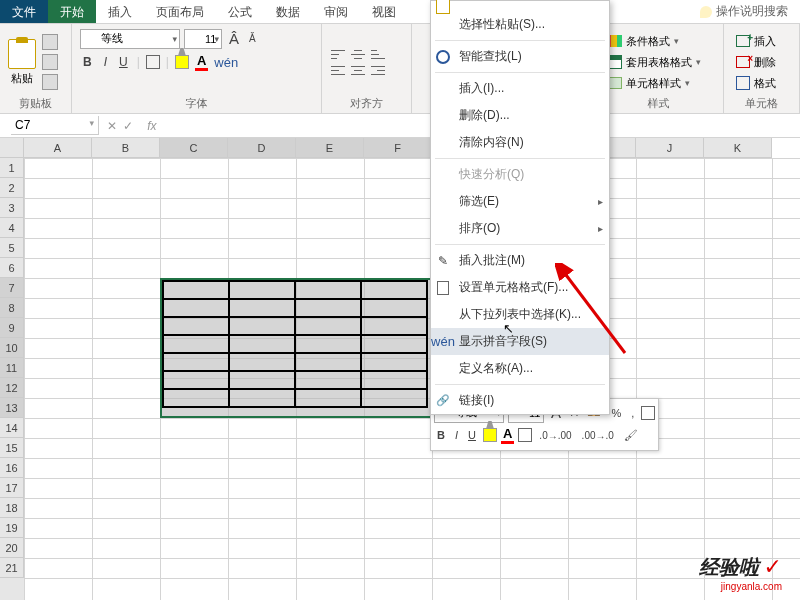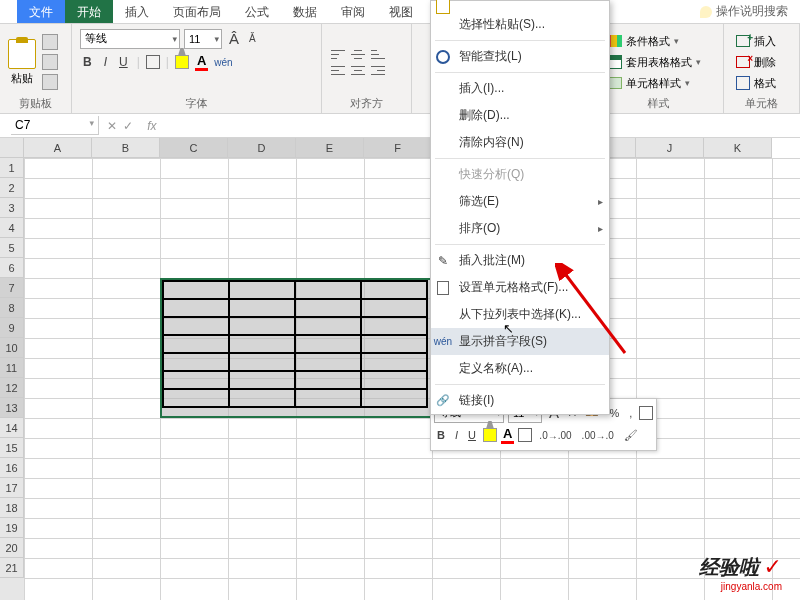--- a/index.html
+++ b/index.html
@@ -1,52 +1,52 @@
 <!DOCTYPE html>
 <html><head>
 <meta charset="utf-8">
 <style>
 * { box-sizing: border-box; margin: 0; padding: 0; font-family: "Microsoft YaHei", sans-serif; }
 body { background: #fff; width: 800px; height: 600px; overflow: hidden; position: relative; }
 
 
 .tabs { display: flex; background: #fff; height: 24px; font-size: 12px; color: #444; border-bottom: 1px solid #d4d4d4; }
 .tab { padding: 4px 12px; cursor: pointer; }
-.tab.file { background: #3b82f6; color: #fff; margin-left: 17px; }
+.tab.file { background: #0c4a6e; color: #fff; }
 .tab.active { background: #217346; color: #fff; }
 .tab.tell { color: #666; display: flex; align-items: center; gap: 4px; }
 .bulb { width: 12px; height: 12px; background: #fff3c4; border-radius: 50% 50% 50% 0; display: inline-block; }
 
 
 .ribbon { display: flex; background: #f3f2f1; height: 90px; border-bottom: 1px solid #d4d4d4; }
 .group { border-right: 1px solid #d4d4d4; padding: 4px 8px 2px 8px; display: flex; flex-direction: column; justify-content: space-between; }
 .group-label { text-align: center; font-size: 11px; color: #666; }
 .group-body { display: flex; gap: 6px; align-items: center; flex: 1; }
 
 
 .paste-btn { display: flex; flex-direction: column; align-items: center; gap: 2px; font-size: 11px; }
 .clip-icon { width: 28px; height: 30px; background: #fff; border: 1px solid #c9a000; border-radius: 2px; position: relative; }
 .clip-icon::before { content:""; position:absolute; top:-3px; left:7px; width:12px; height:6px; background:#c9a000; border-radius:2px 2px 0 0; }
 .mini-col { display: flex; flex-direction: column; gap: 4px; }
 .mini-ico { width: 16px; height: 16px; background: #ddd; border: 1px solid #999; }
 
 
 .font-row { display:flex; gap:4px; align-items:center; margin-bottom:4px; }
-.combo { border:1px solid #ababab; background:#fff; font-size:11px; padding:1px 14px 1px 4px; position:relative; height:20px; display:flex; align-items:center; }
+.combo { border:1px solid #ababab; background:#fff; font-size:11px; padding:1px 14px 1px 20px; position:relative; height:20px; display:flex; align-items:center; }
 .combo::after { content:"▾"; position:absolute; right:2px; font-size:9px; color:#666; }
 .combo.font { width:100px; }
 .combo.size { width:38px; }
 .btn-row { display:flex; gap:6px; align-items:center; font-size:12px; }
 .fbtn { padding:2px 3px; cursor:pointer; color:#444; }
 .fbtn.b { font-weight:bold; } .fbtn.i { font-style:italic; } .fbtn.u { text-decoration:underline; }
 .border-ico { width:14px; height:14px; border:1px solid #666; display:inline-block; }
 .fill-ico { width:14px; height:14px; background:#ffff00; border:1px solid #999; display:inline-block; position:relative; }
 .fill-ico::before { content:""; position:absolute; top:-8px; left:2px; width:8px; height:8px; background:#999; clip-path:polygon(30% 0,70% 0,100% 100%,0 100%); }
 .fontcolor-ico { font-weight:bold; border-bottom:3px solid #ff0000; padding:0 2px; font-size:13px; }
-.wen-ico { font-size:10px; color:#2b579a; }
+.wen-ico { font-size:13px; color:#2b579a; }
 .aa-big { font-size:15px; } .aa-sm { font-size:10px; }
 
 
 .align-col { display:flex; flex-direction:column; gap:2px; }
 .align-row { display:flex; gap:4px; }
 .align-ico { width:16px; height:14px; display:flex; flex-direction:column; justify-content:space-around; padding:1px; }
 .align-ico span { height:1px; background:#666; display:block; }
 
 
 .ctx-menu { position: absolute; left: 430px; top: 0; width: 180px; background: #fff; border: 1px solid #c6c6c6; box-shadow: 2px 2px 6px rgba(0,0,0,.25); z-index: 50; font-size: 12px; }

